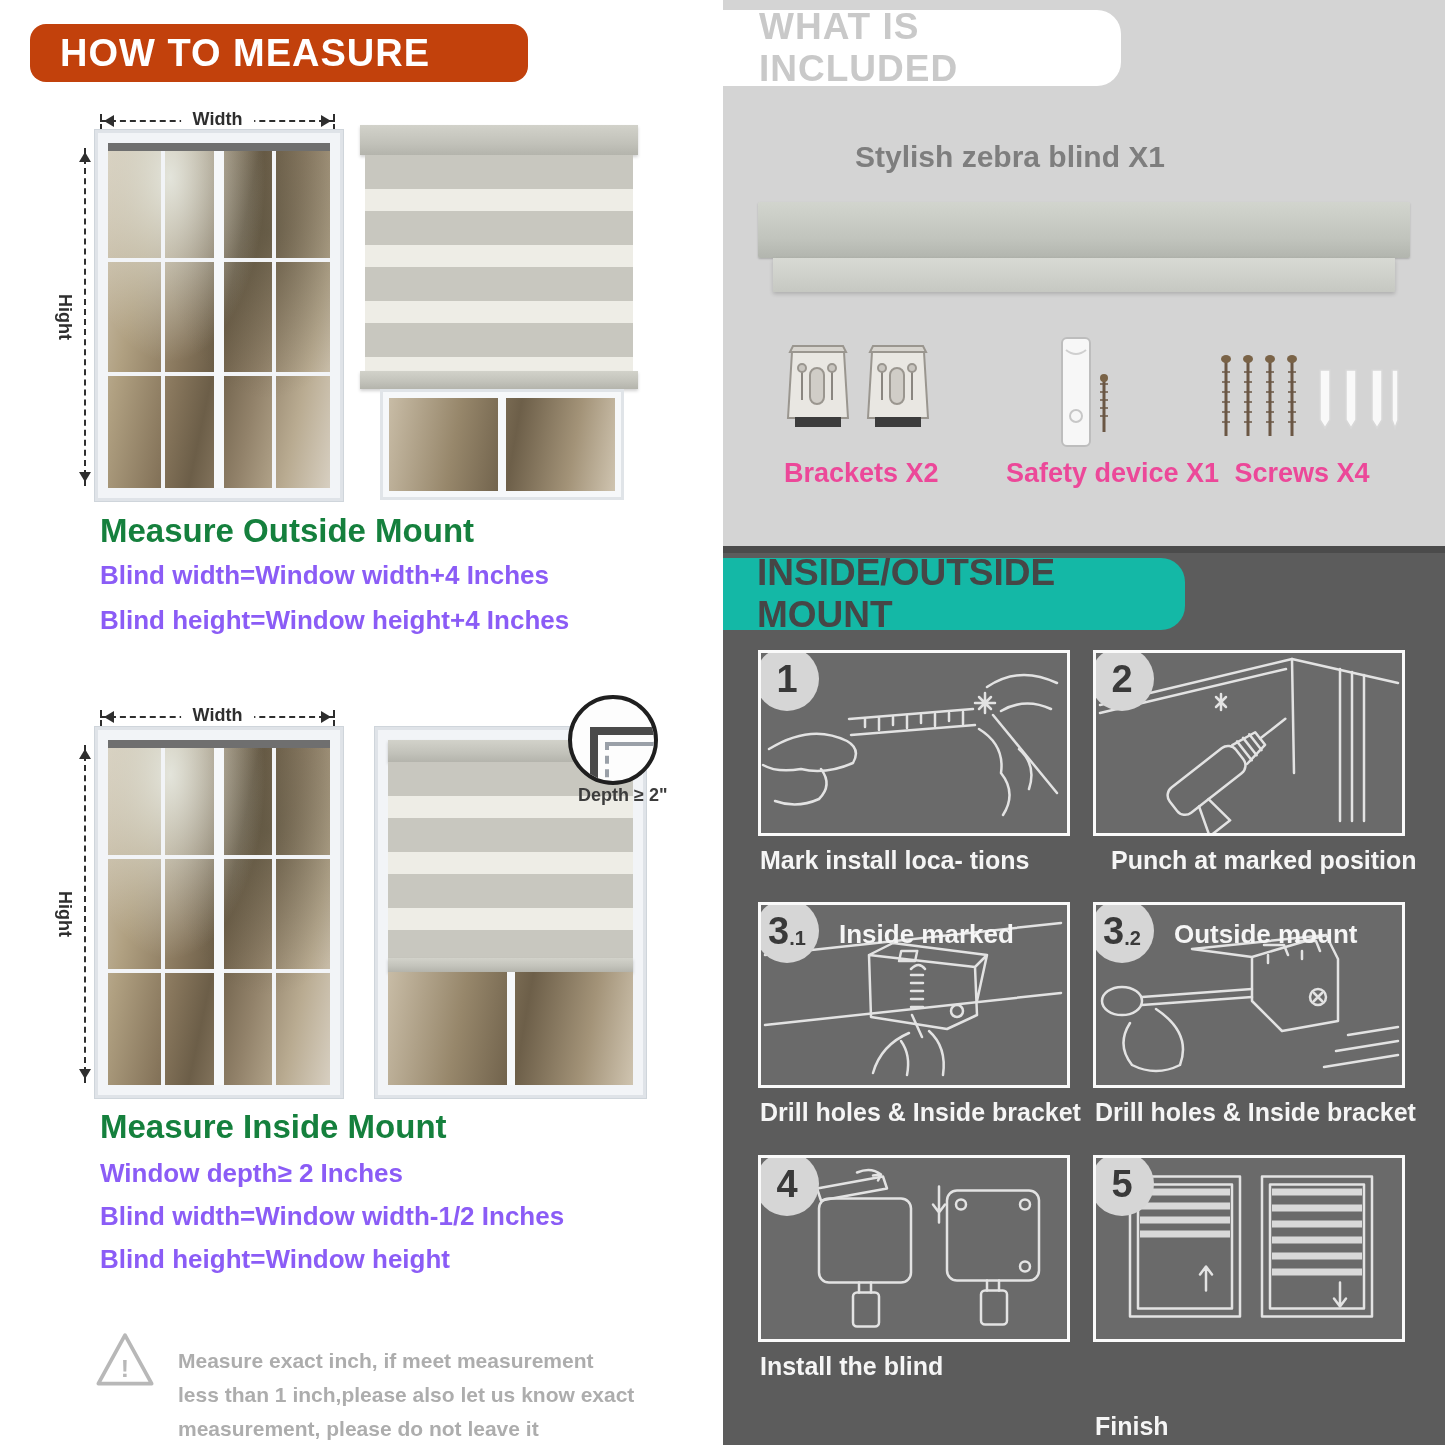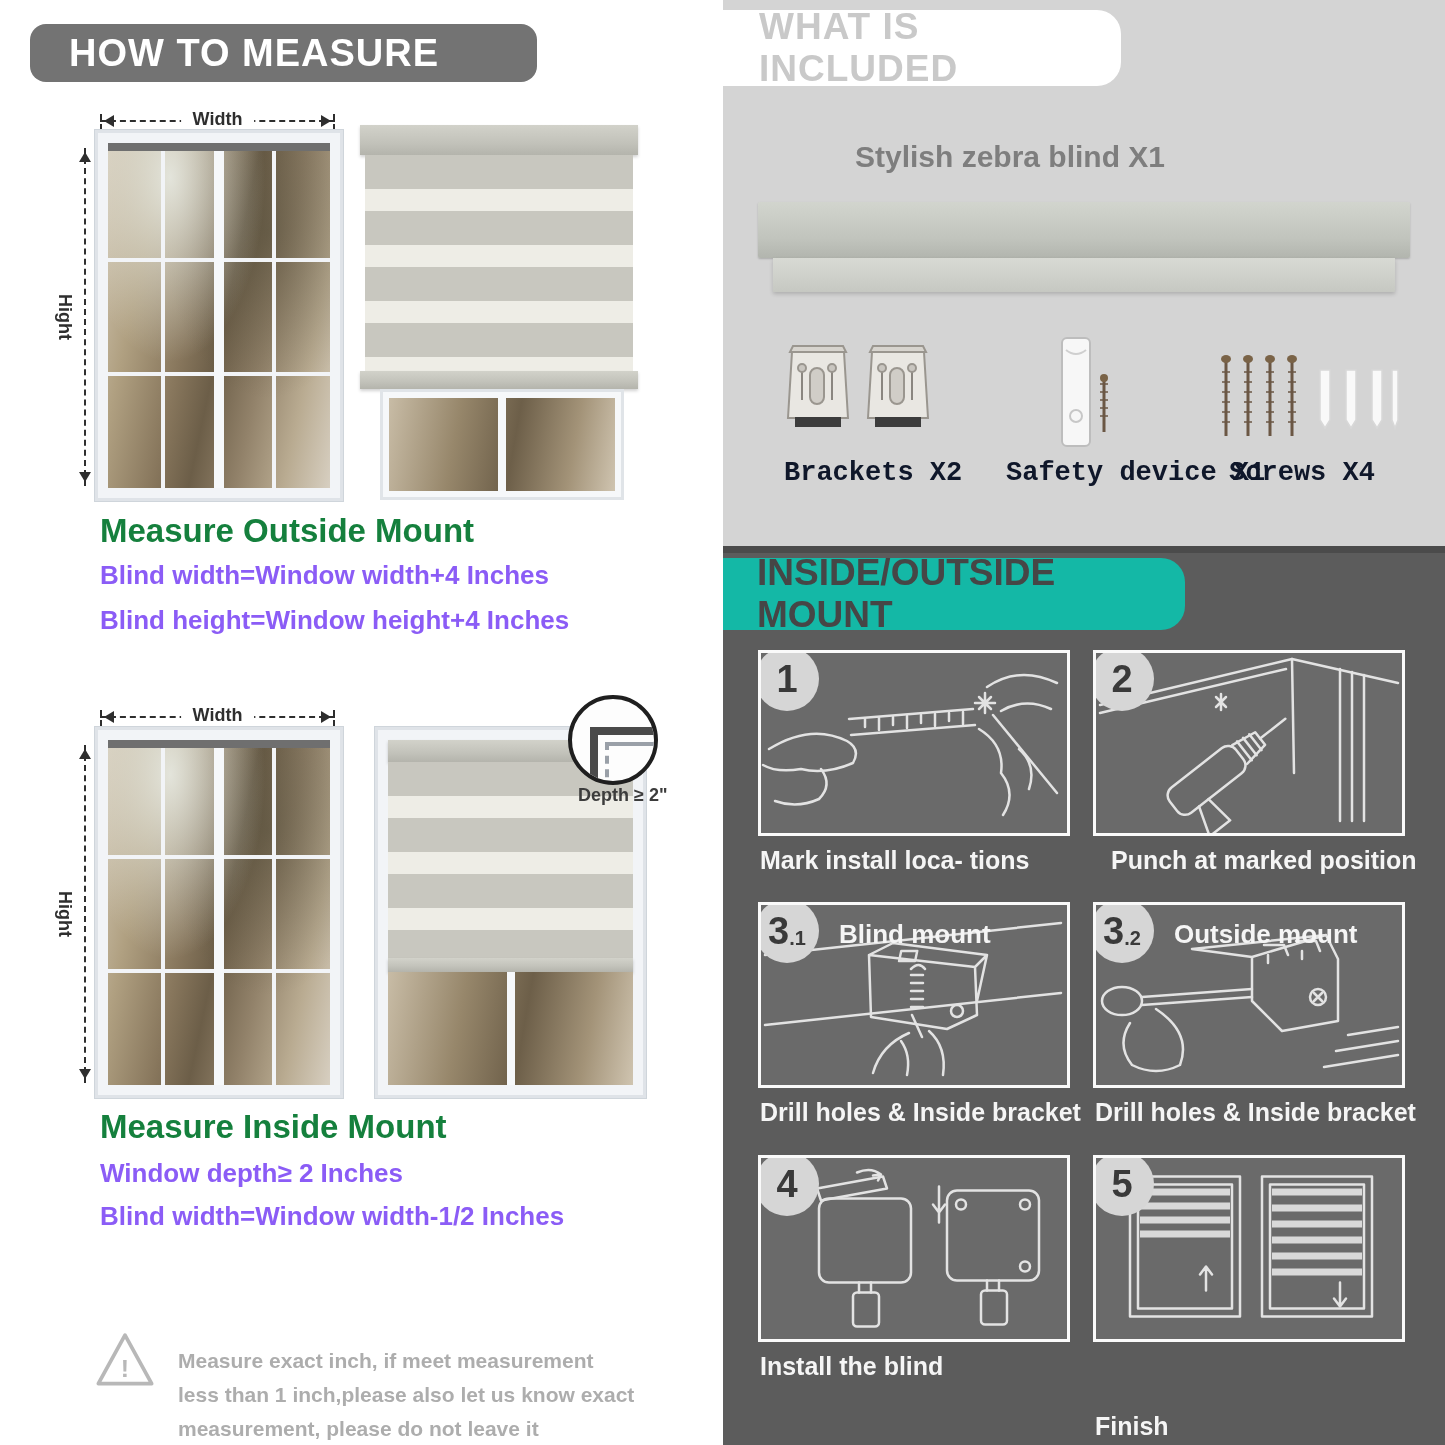--- a/index.html
+++ b/index.html
@@ -1,22 +1,22 @@
 <!DOCTYPE html>
 <html><head>
 <meta charset="utf-8">
 <style>
   html,body{margin:0;padding:0;background:#fff;}
   body{width:1445px;height:1445px;overflow:hidden;font-family:"Liberation Sans",sans-serif;}
   .stage{position:relative;width:1445px;height:1445px;background:#fff;overflow:hidden;}
   .abs{position:absolute;}
 
   
-  .hdr-left{left:30px;top:24px;width:468px;height:58px;background:#737373;border-radius:16px;
-    display:flex;align-items:center;padding-left:39px;}
+  .hdr-left{left:30px;top:24px;width:468px;height:58px;background:#c2410c;border-radius:16px;
+    display:flex;align-items:center;padding-left:30px;}
   .hdr-left span{color:#fff;font-size:38px;font-weight:bold;letter-spacing:1px;}
 
   .section-title{color:#15803d;font-size:33px;font-weight:bold;}
   .formula{color:#8b5cf6;font-size:26px;font-weight:bold;}
 
   
   .photo-window{background:#f2f4f7;border:3px solid #dfe3e8;box-shadow:0 0 0 1px #cfd5db;}
   .glass{position:absolute;inset:10px;
     background:
       linear-gradient(180deg,#6f6f6f 0 8px,rgba(0,0,0,0) 8px),
@@ -63,21 +63,21 @@
   
   .panel-top{left:723px;top:0;width:722px;height:546px;background:#d4d4d4;}
   .hdr-included{left:723px;top:10px;width:362px;height:76px;background:#fff;border-radius:0 24px 24px 0;
     display:flex;align-items:center;padding-left:36px;}
   .hdr-included span{color:#c9c9c9;font-size:37px;font-weight:bold;letter-spacing:1px;}
   .blind-x1{left:760px;top:140px;width:500px;text-align:center;color:#7e7e7e;font-size:30px;font-weight:bold;}
   .rail-main{left:758px;top:202px;width:652px;height:56px;border-radius:2px;
     background:linear-gradient(180deg,#d2d5ce,#c1c4bd 65%,#b2b5ae);box-shadow:0 1px 2px rgba(0,0,0,.2);}
   .rail-under{left:773px;top:258px;width:622px;height:34px;
     background:linear-gradient(180deg,#d8dad4,#c6c8c2);box-shadow:0 2px 4px rgba(0,0,0,.18);}
-  .item-label{position:absolute;top:458px;color:#0f172a;font-size:27px;font-weight:bold;text-align:center;white-space:nowrap;font-family:Liberation Mono, monospace;}
+  .item-label{position:absolute;top:458px;color:#ec4899;font-size:27px;font-weight:bold;text-align:center;white-space:nowrap;}
 
   
   .panel-bottom{left:723px;top:546px;width:722px;height:899px;background:#5c5c5c;border-top:7px solid #4b4b4b;box-sizing:border-box;}
   .hdr-mount{left:723px;top:558px;width:428px;height:72px;background:#14b8a6;border-radius:0 24px 24px 0;
     display:flex;align-items:center;padding-left:34px;}
   .hdr-mount span{color:#464646;font-size:37px;font-weight:bold;}
   .step-panel{position:absolute;width:312px;height:186px;background:#6a6a6a;border:3px solid #fafafa;box-sizing:border-box;overflow:hidden;}
   .badge{position:absolute;left:-6px;top:-6px;width:64px;height:64px;border-radius:50%;background:#d6d6d6;
     display:flex;align-items:center;justify-content:center;color:#3a3a3a;font-weight:bold;}
   .badge .num{font-size:38px;line-height:1;}
@@ -152,20 +152,21 @@
   </div>
   <div class="abs mag" style="left:568px;top:695px;width:82px;height:82px;">
     <i class="c1"></i>
       <i class="c2"></i>
   </div>
   <div class="abs depth-lbl" style="left:578px;top:785px;">Depth ≥ 2"</div>
 
   <div class="abs section-title" style="left:100px;top:1108px;">Measure Inside Mount</div>
   <div class="abs formula" style="left:100px;top:1158px;">Window depth≥ 2 Inches</div>
   <div class="abs formula" style="left:100px;top:1201px;">Blind width=Window width-1/2 Inches</div>
+  <div class="abs formula" style="left:100px;top:1244px;">Blind height=Window height</div>
 
   <div class="abs" style="left:94px;top:1326px;width:62px;height:68px;">
     <svg viewBox="0 0 100 96" width="62" height="68">
       <path d="M50 8 L93 86 H7 Z" fill="none" stroke="#b8b8b8" stroke-width="6" stroke-linejoin="round"></path>
       <text x="50" y="76" text-anchor="middle" font-size="40" font-weight="bold" fill="#b8b8b8" font-family="Liberation Sans, sans-serif">!</text>
     </svg>
   </div>
   <div class="abs note-text" style="left:178px;top:1344px;width:460px;">Measure exact inch, if meet measurement less than 1 inch,please also let us know exact measurement, please do not leave it</div>
 
   <div class="abs panel-top"></div>
@@ -296,21 +297,21 @@
         <rect class="sk" x="150" y="46" width="16" height="10" transform="skewX(-12)"></rect>
         <circle class="sk" cx="196" cy="106" r="6"></circle>
         <path class="sk" d="M150 64 q8 -8 14 0 M150 70 h12 M150 78 h12 M150 86 h12 M150 94 h12 M150 102 h12 M151 110 l10 22"></path>
         <path class="sk" d="M148 128 Q120 140 112 168 M168 126 Q186 142 182 170 M140 136 Q150 150 146 170"></path>
       </svg>
     </div>
     <div class="badge">
         <span class="num">3</span>
         <span class="sub">.1</span>
       </div>
-    <div class="step-title">Blind mount</div>
+    <div class="step-title">Inside marked</div>
   </div>
   <div class="caption" style="left:760px;top:1098px;">Drill holes &amp; Inside bracket</div>
 
   <div class="step-panel" style="left:1093px;top:902px;">
     <div class="art">
       <svg viewBox="0 0 306 180">
         <path class="sk" d="M96 44 L230 30 L242 54 L242 116 L186 126 L156 96 L156 52 Z M156 52 L230 30"></path>
         <path class="sk" d="M168 40 h20 l4 10 M200 36 h20 l4 10 M172 50 v8 M206 46 v8"></path>
         <circle class="sk" cx="222" cy="92" r="8"></circle>
         <path class="sk" d="M218 88 l8 8 M226 88 l-8 8"></path>

